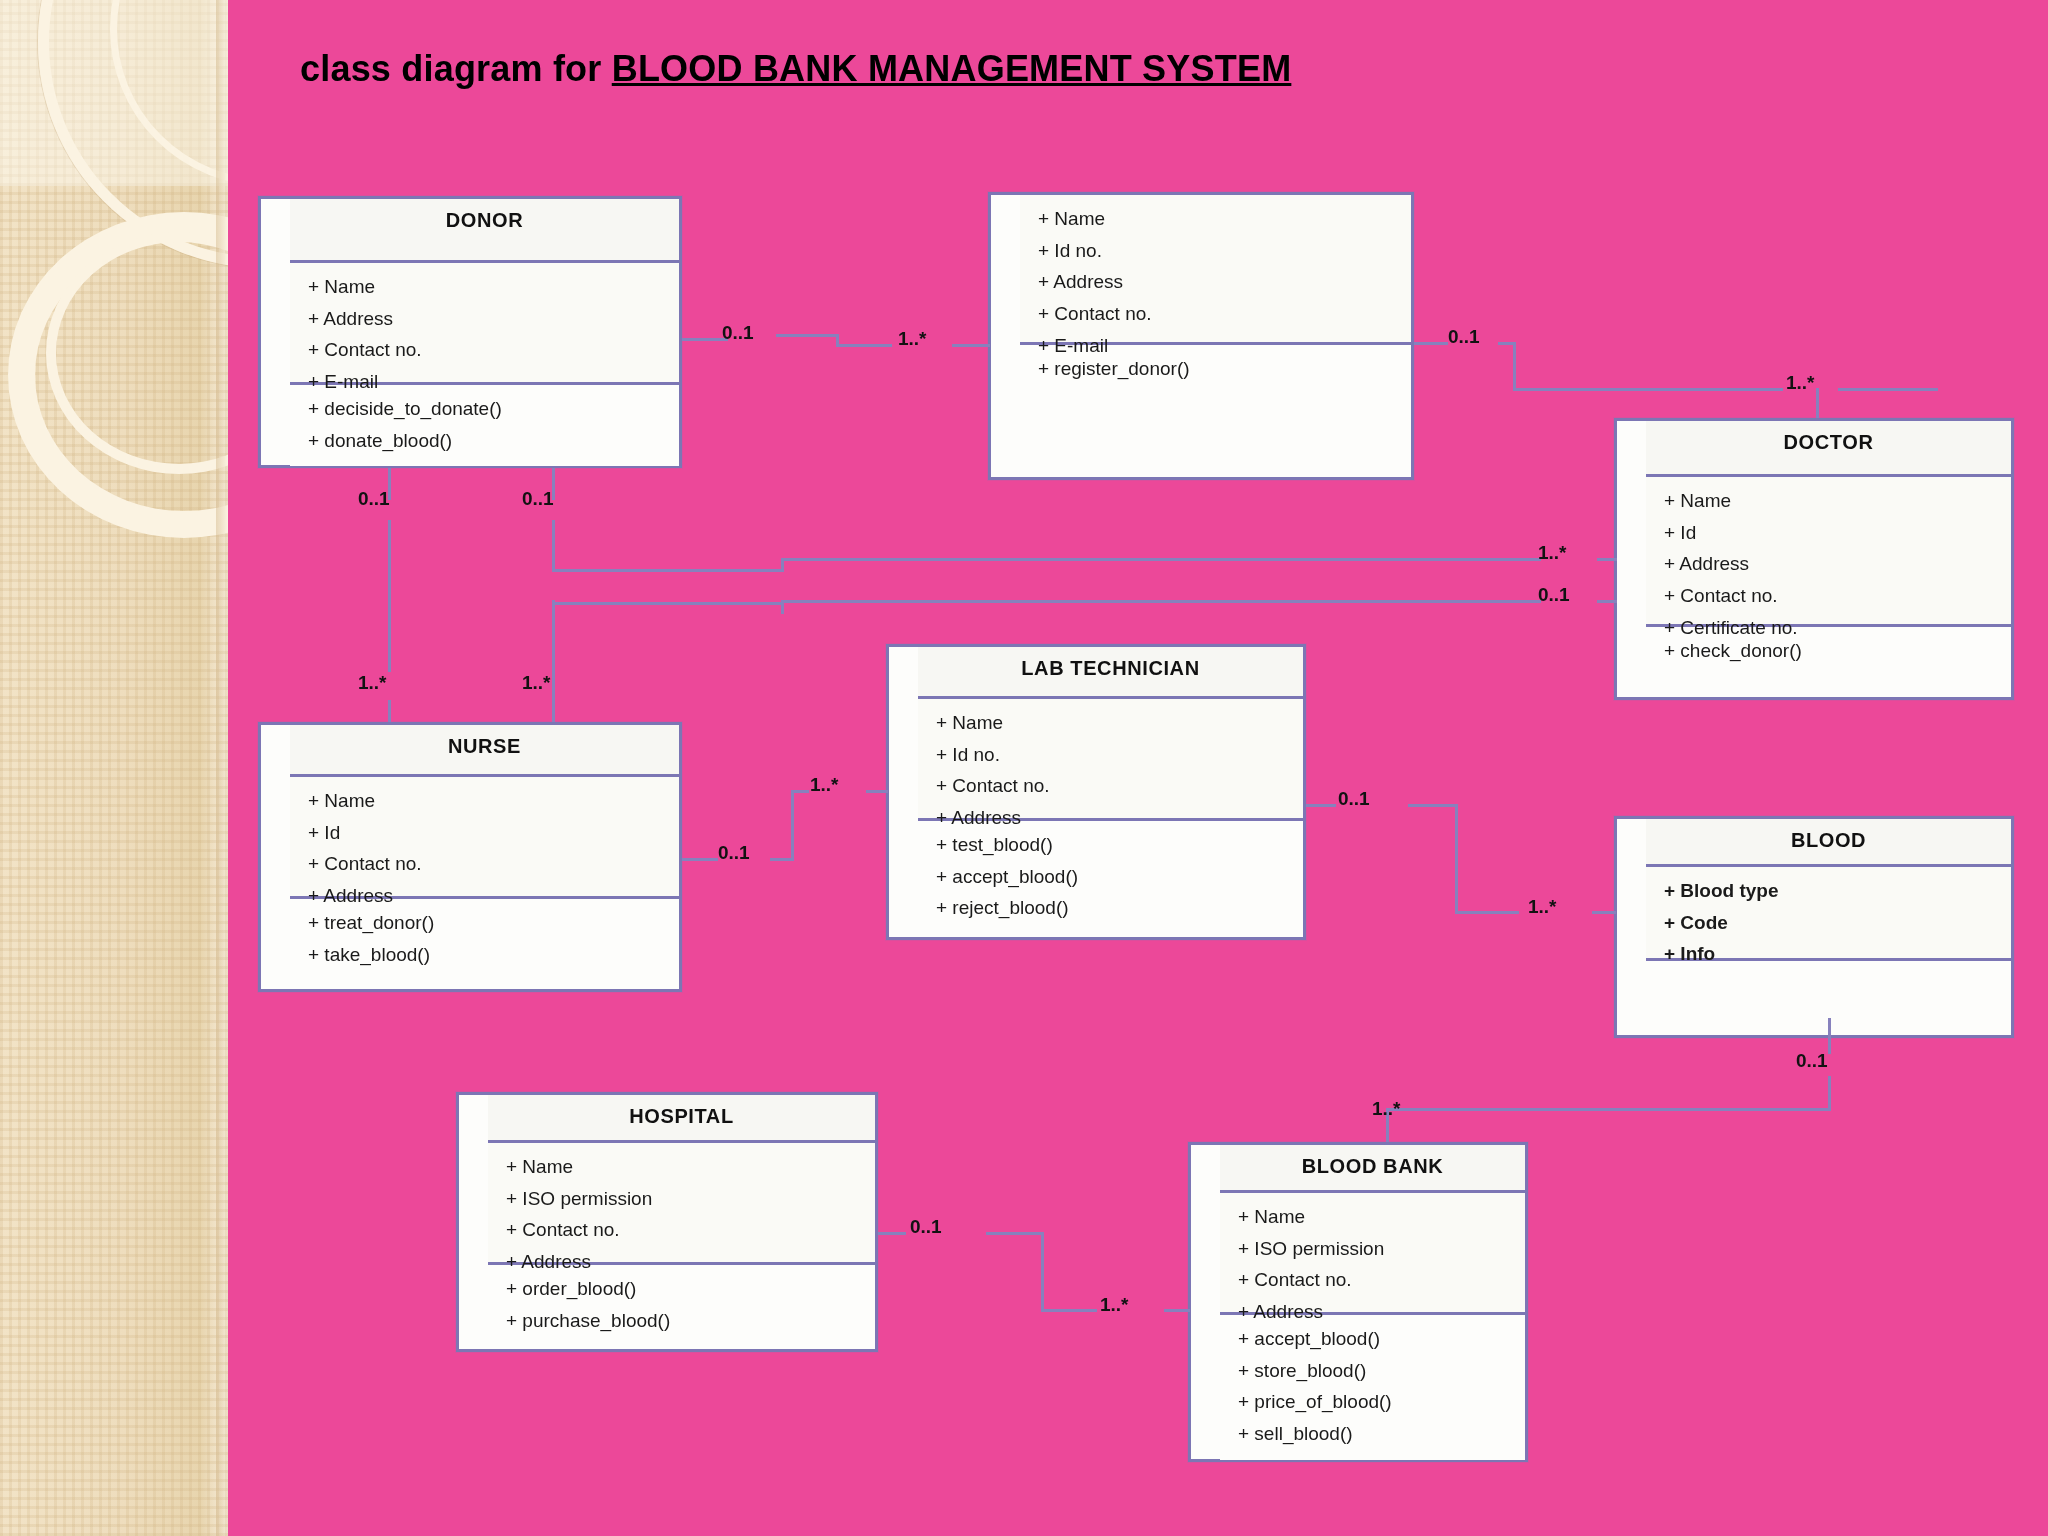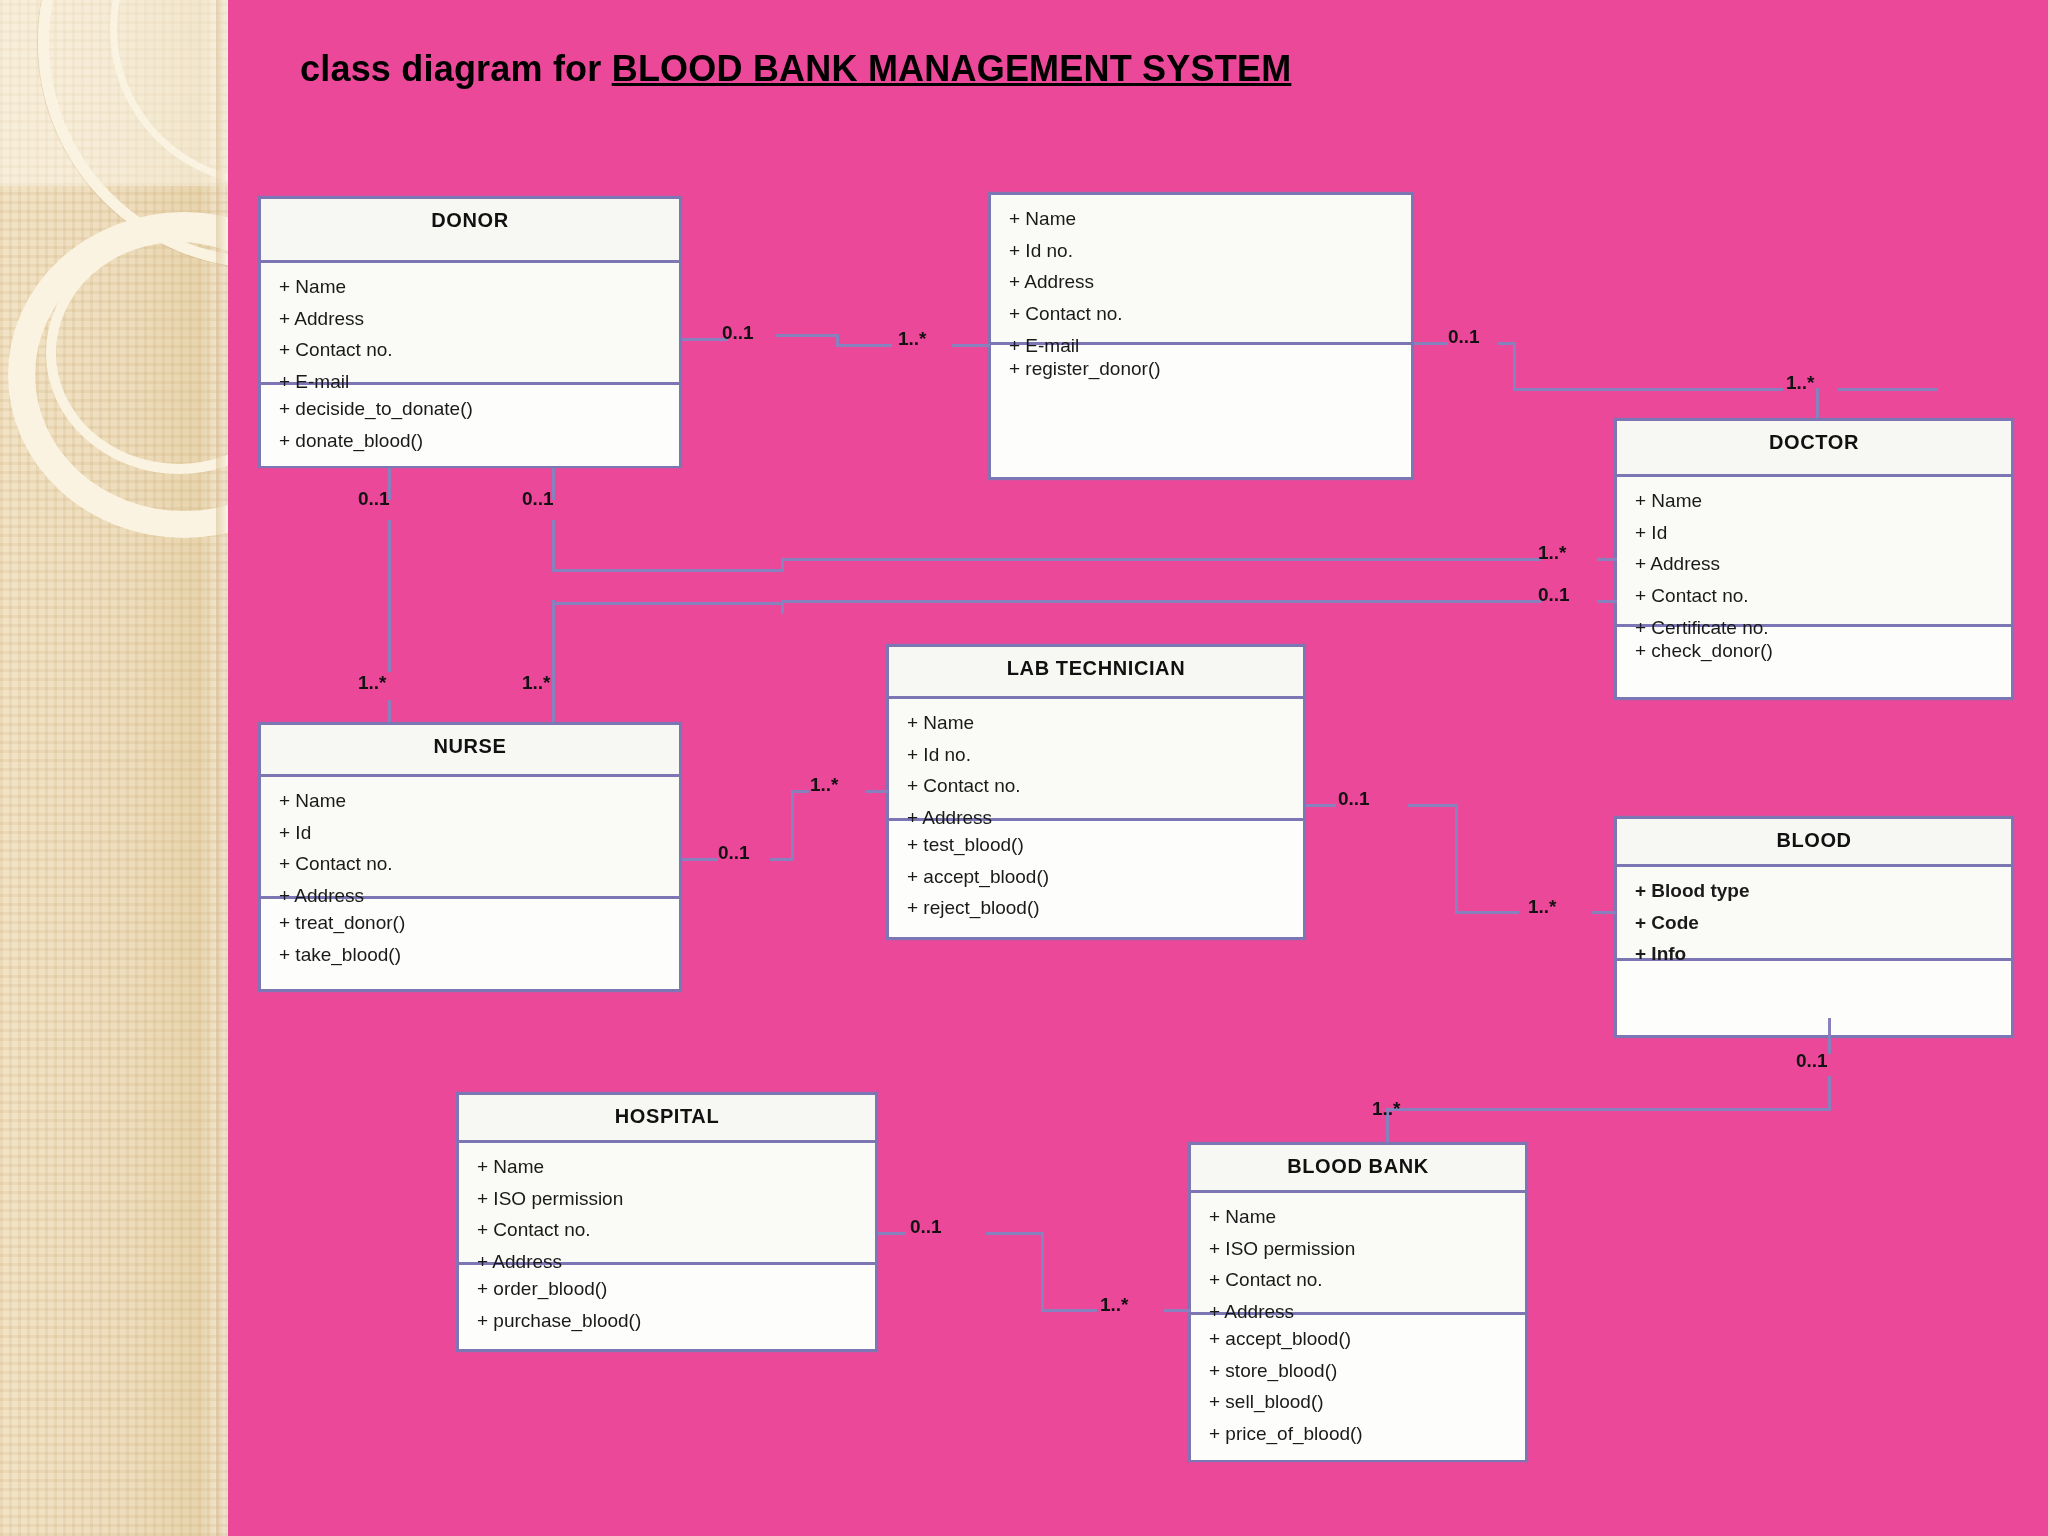--- a/index.html
+++ b/index.html
@@ -67,20 +67,21 @@
   #title .plain { font-weight: bold; }
   #title .underlined { text-decoration: underline; font-weight: bold; }
 
   
   .uml-class {
     position: absolute;
     border: 3px solid #7c76b4;
     background: #fdfdfb;
     box-sizing: border-box;
     box-shadow: 0 0 0 1px rgba(124,118,180,.15);
+    padding-left: 29px;
   }
   .uml-name {
     text-align: center;
     font-weight: bold;
     font-size: 20px;
     color: #111111;
     letter-spacing: .6px;
     padding: 10px 4px 16px 4px;
     background: #f7f7f3;
     border-bottom: 3px solid #7c76b4;
@@ -237,22 +238,22 @@
     <div class="uml-name" style="height:48px;">BLOOD BANK</div>
     <div class="uml-attrs" style="height:122px;">
       <div class="uml-row">+ Name</div>
       <div class="uml-row">+ ISO permission</div>
       <div class="uml-row">+ Contact no.</div>
       <div class="uml-row">+ Address</div>
     </div>
     <div class="uml-ops">
       <div class="uml-row">+ accept_blood()</div>
       <div class="uml-row">+ store_blood()</div>
+      <div class="uml-row">+ price_of_blood()</div>
       <div class="uml-row">+ sell_blood()</div>
-      <div class="uml-row">+ price_of_blood()</div>
     </div>
   </div>
 
   <div class="edge-h" style="left:682px; top:338px; width:46px;"></div>
   <div class="edge-h" style="left:776px; top:334px; width:62px;"></div>
   <div class="edge-v" style="left:836px; top:334px; height:12px;"></div>
   <div class="edge-h" style="left:836px; top:344px; width:56px;"></div>
   <div class="edge-h" style="left:952px; top:344px; width:38px;"></div>
   <div class="mult" style="left:722px; top:322px;">0..1</div>
   <div class="mult" style="left:898px; top:328px;">1..*</div>

